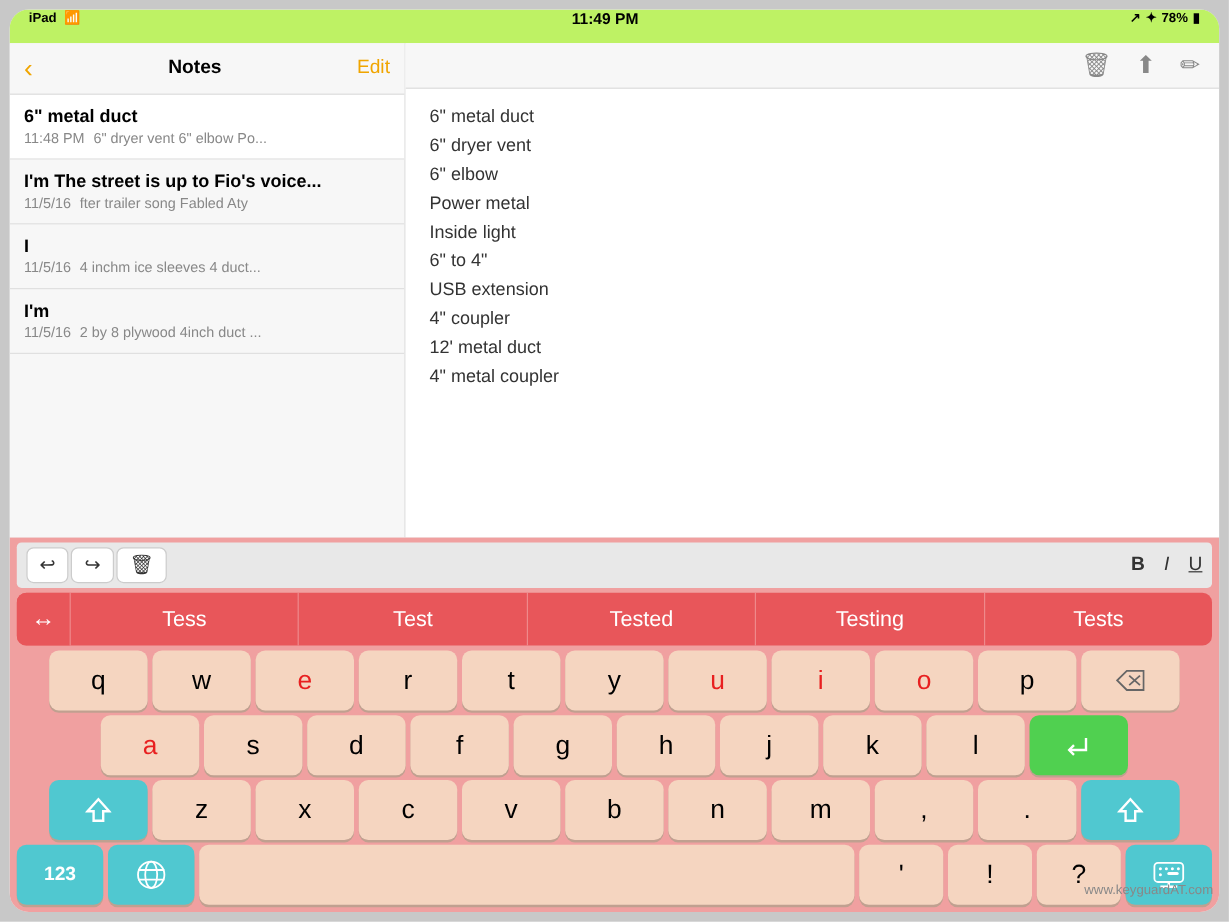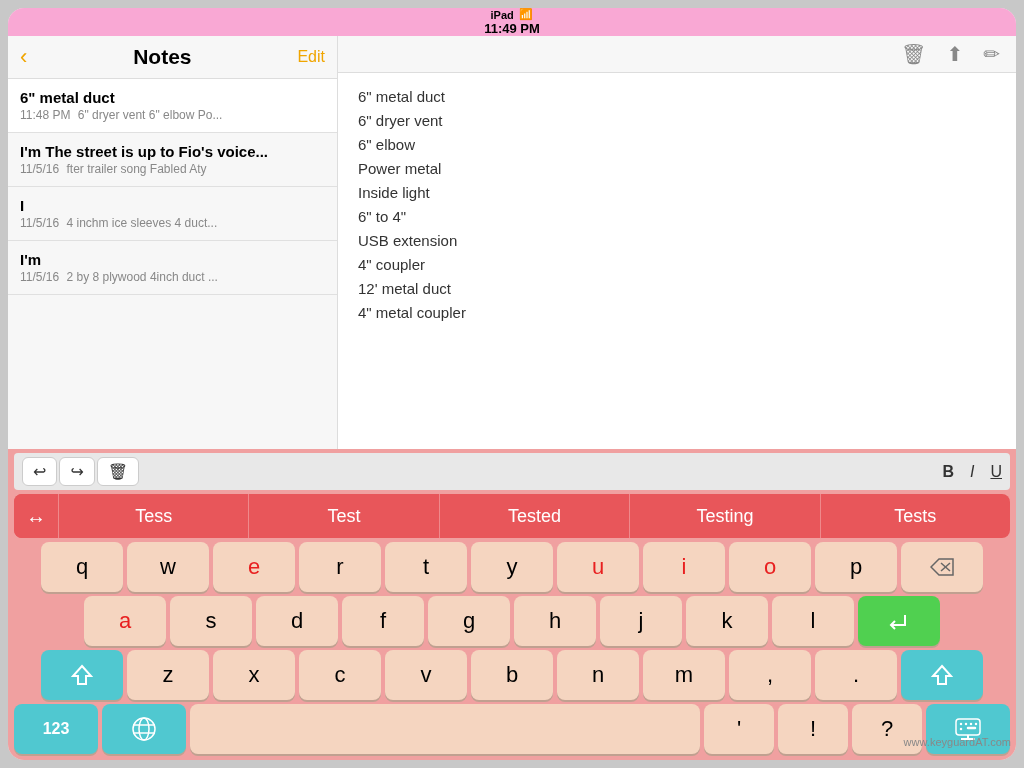--- a/index.html
+++ b/index.html
@@ -15,30 +15,29 @@
       position: absolute;
       top: 8px; left: 8px; right: 8px; bottom: 8px;
       background: #f0f0f0;
       border-radius: 16px;
       overflow: hidden;
       display: flex;
       flex-direction: column;
     }
     
     .status-bar {
-      background: #f9a8d4;
+      background: #bef264;
       height: 28px;
       display: flex;
-      align-items: center;
+      align-items: flex-start;
       justify-content: space-between;
       padding: 0 16px;
       font-size: 12px;
       font-weight: 600;
       flex-shrink: 0;
-      flex-direction: column;
     }
     .status-left { display: flex; align-items: center; gap: 6px; font-size: 11px; }
     .status-center { font-size: 13px; font-weight: 600; }
     .status-right { display: flex; align-items: center; gap: 4px; font-size: 11px; }
 
     
     .main-area {
       flex: 1;
       display: flex;
       overflow: hidden;
@@ -60,21 +59,21 @@
       align-items: center;
       justify-content: space-between;
       border-bottom: 1px solid #ddd;
     }
     .back-btn {
       color: #f0a500;
       font-size: 22px;
       cursor: pointer;
       font-weight: 300;
     }
-    .sidebar-title { font-size: 21px; font-weight: 600; color: #000; }
+    .sidebar-title { font-size: 16px; font-weight: 600; color: #000; }
     .edit-btn { color: #f0a500; font-size: 16px; cursor: pointer; }
 
     .notes-list { flex: 1; overflow-y: auto; }
     .note-item {
       padding: 10px 12px;
       border-bottom: 1px solid #e0e0e0;
       cursor: pointer;
     }
     .note-item.active { background: #fff; }
     .note-title { font-size: 15px; font-weight: 600; color: #000; margin-bottom: 2px; }
@@ -235,21 +234,21 @@
     .key.keyboard-hide {
       background: #50c8d0;
       color: #fff;
       width: 68px;
     }
     .key-red { color: #e82020 !important; }
 
     
     .row1 .key, .row2 .key { width: 82px; height: 50px; }
     .row3 .key { width: 82px; height: 50px; }
-    .row4 .key { width: 84px; height: 50px; }
+    .row4 .key { width: 72px; height: 50px; }
 
     .watermark {
       position: absolute;
       bottom: 12px;
       right: 5px;
       font-size: 11px;
       color: #888;
     }
   </style>
 </head>

